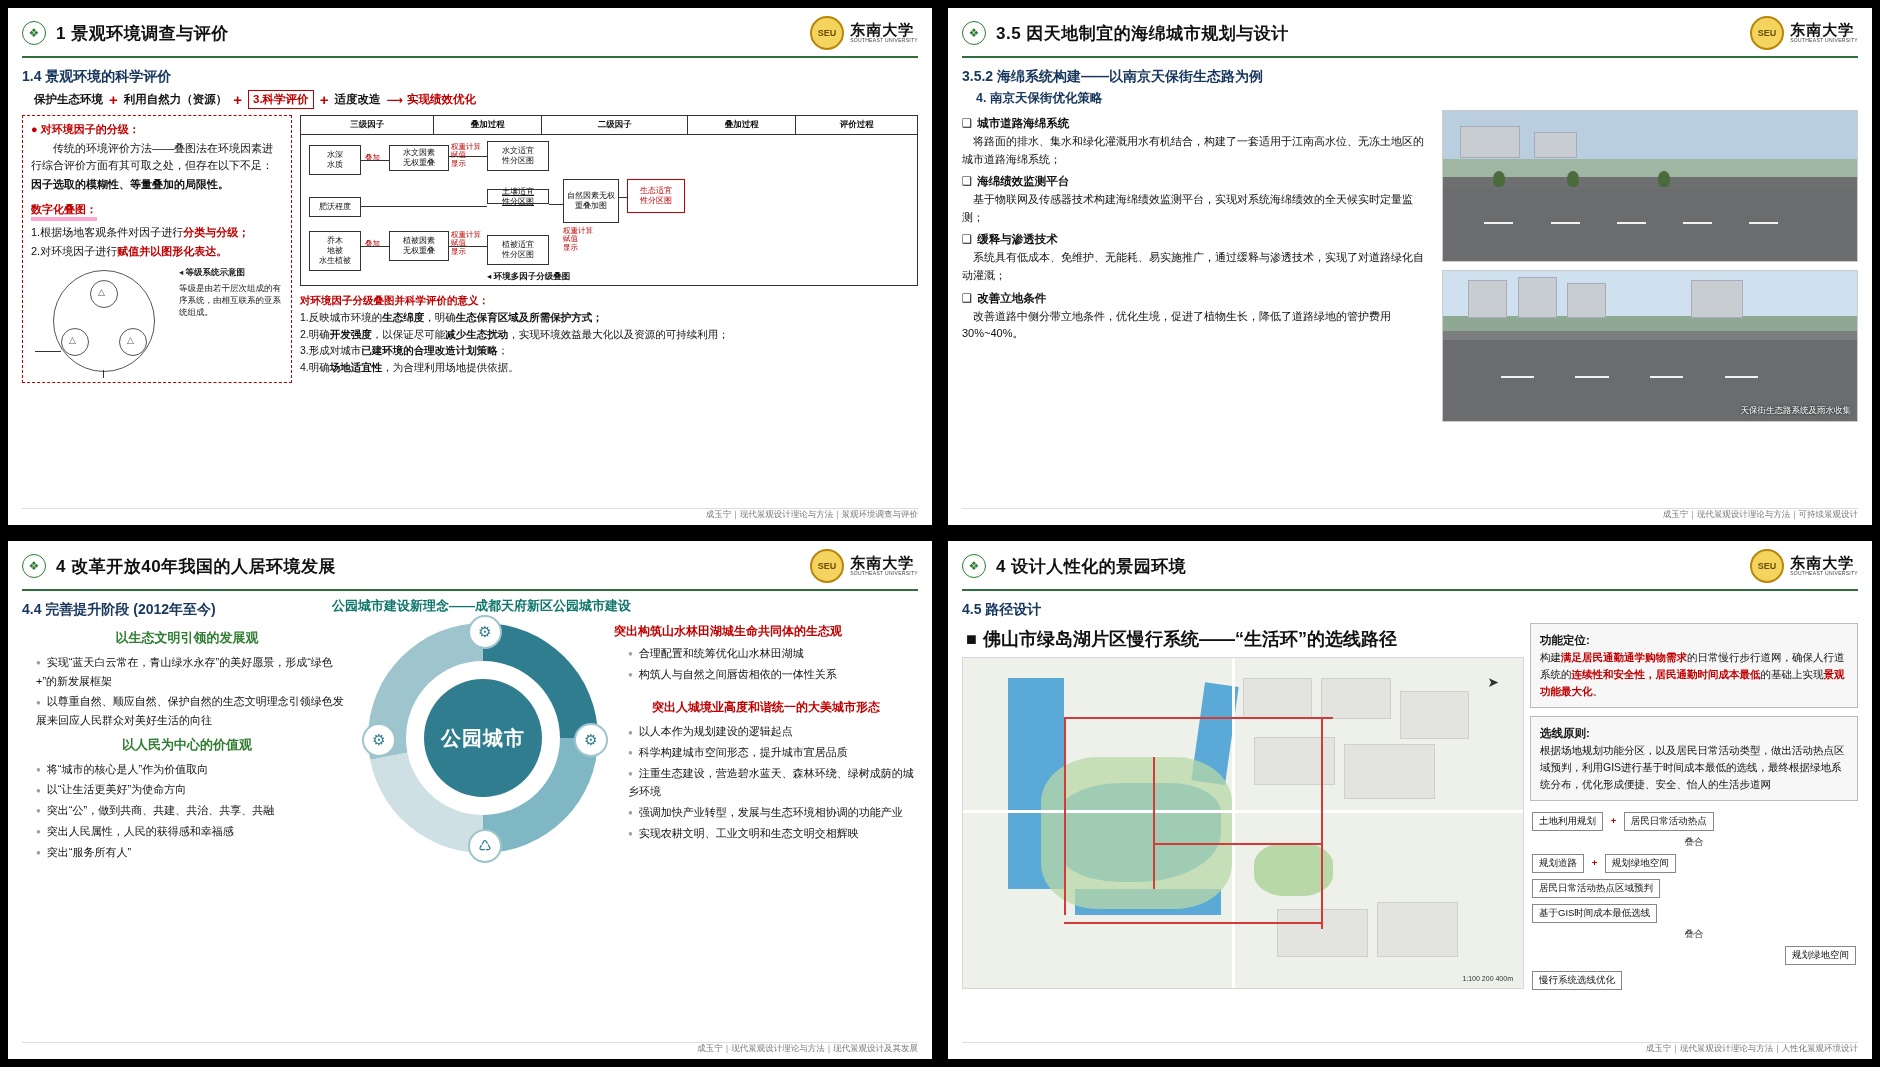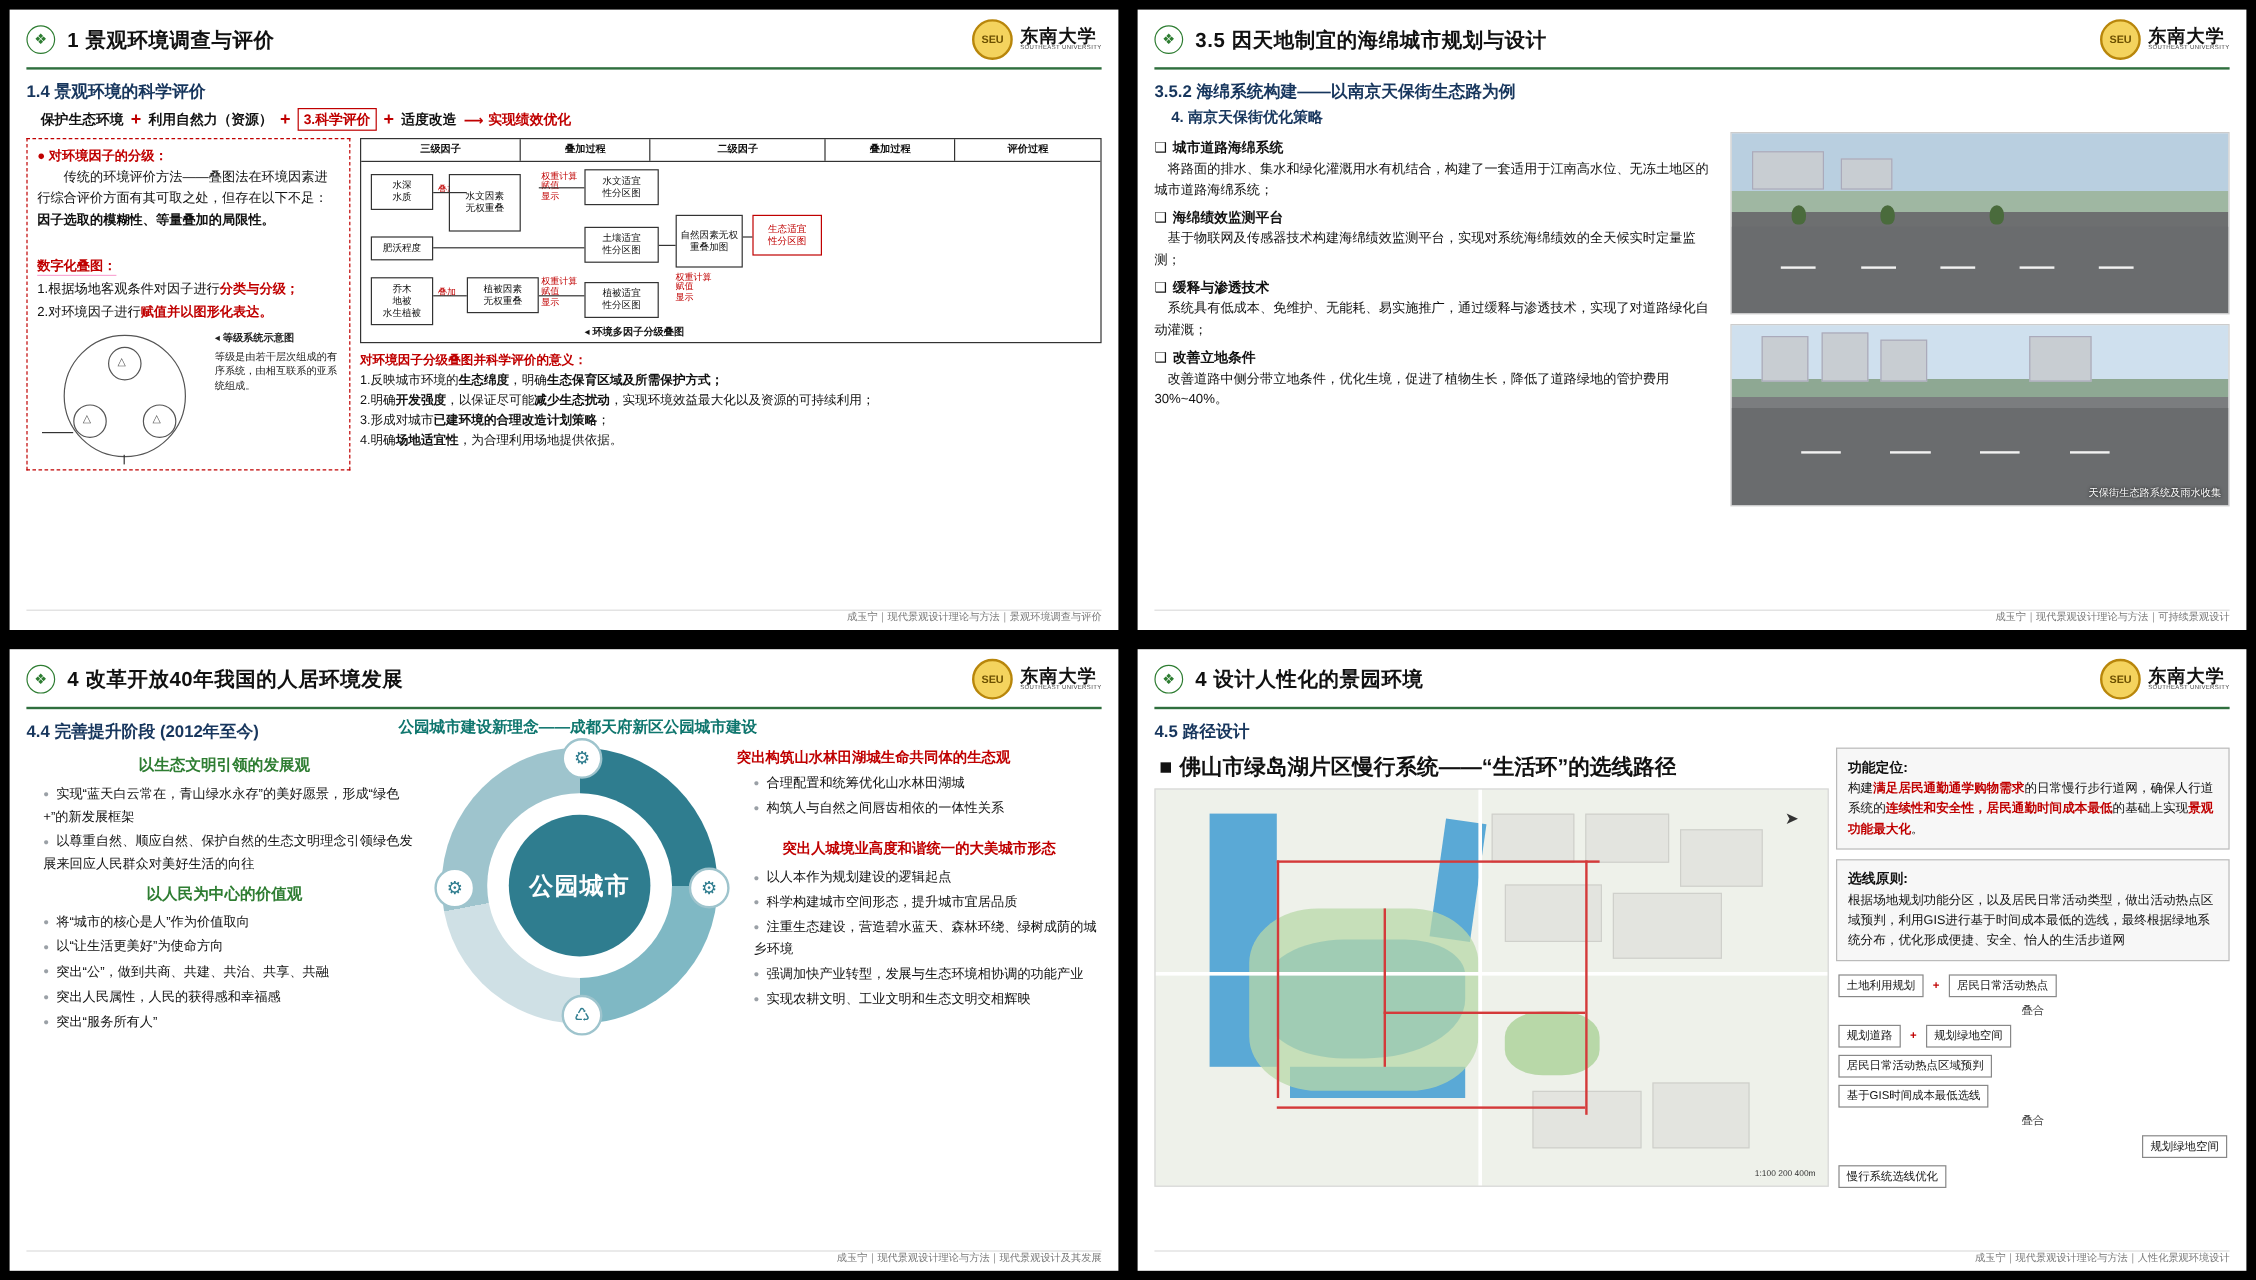--- a/index.html
+++ b/index.html
@@ -136,21 +136,21 @@
       </div>
 
       <div class="s1-cols">
         <div class="s1-left">
           <div class="redb">
             <span class="dot-red">●</span>
             <span>对环境因子的分级：</span>
           </div>
           <div class="para indent">传统的环境评价方法——叠图法在环境因素进行综合评价方面有其可取之处，但存在以下不足：</div>
           <div class="para bold">因子选取的模糊性、等量叠加的局限性。</div>
-          <div class="redb" style="margin-top:18px;border-bottom:1px solid #f9a8d4;display:inline-block;">数字化叠图：</div>
+          <div class="redb" style="margin-top:6px;border-bottom:4px solid #f9a8d4;display:inline-block;">数字化叠图：</div>
           <div class="para">
             <span>1.根据场地客观条件对因子进行</span><span class="redb">分类与分级；</span>
           </div>
           <div class="para">
             <span>2.对环境因子进行</span><span class="redb">赋值并以图形化表达。</span>
           </div>
 
           <div class="circdiag">
             <div class="circ-wrap">
               <div class="ring" style="left:22px;top:4px;width:100px;height:100px;"></div>
@@ -183,35 +183,35 @@
               <div class="fb" style="left:8px;top:10px;width:52px;height:30px;white-space:pre-line;">水深
 水质</div>
               <div class="fb" style="left:8px;top:62px;width:52px;height:20px;">肥沃程度</div>
               <div class="fb" style="left:8px;top:96px;width:52px;height:40px;white-space:pre-line;">乔木
 地被
 水生植被</div>
 
               <div class="flab" style="left:64px;top:18px;">叠加</div>
               <div class="flab" style="left:64px;top:104px;">叠加</div>
 
-              <div class="fb" style="left:73px;top:10px;width:60px;height:48px;white-space:pre-line;">水文因素
+              <div class="fb" style="left:88px;top:10px;width:60px;height:26px;white-space:pre-line;">水文因素
 无权重叠</div>
               <div class="fb" style="left:88px;top:96px;width:60px;height:30px;white-space:pre-line;">植被因素
 无权重叠</div>
 
               <div class="flab" style="left:150px;top:8px;white-space:pre-line;line-height:1.1;">权重计算
 赋值
 显示</div>
               <div class="flab" style="left:150px;top:96px;white-space:pre-line;line-height:1.1;">权重计算
 赋值
 显示</div>
 
               <div class="fb" style="left:186px;top:6px;width:62px;height:30px;white-space:pre-line;">水文适宜
 性分区图</div>
-              <div class="fb" style="left:186px;top:54px;width:62px;height:30px;white-space:pre-line;">土壤适宜
+              <div class="fb" style="left:186px;top:54px;width:62px;height:15px;white-space:pre-line;text-decoration:underline;">土壤适宜
 性分区图</div>
               <div class="fb" style="left:186px;top:100px;width:62px;height:30px;white-space:pre-line;">植被适宜
 性分区图</div>
 
               <div class="fb" style="left:262px;top:44px;width:56px;height:44px;white-space:pre-line;">自然因素无权
 重叠加图</div>
               <div class="flab" style="left:262px;top:92px;white-space:pre-line;line-height:1.1;">权重计算
 赋值
 显示</div>
 

